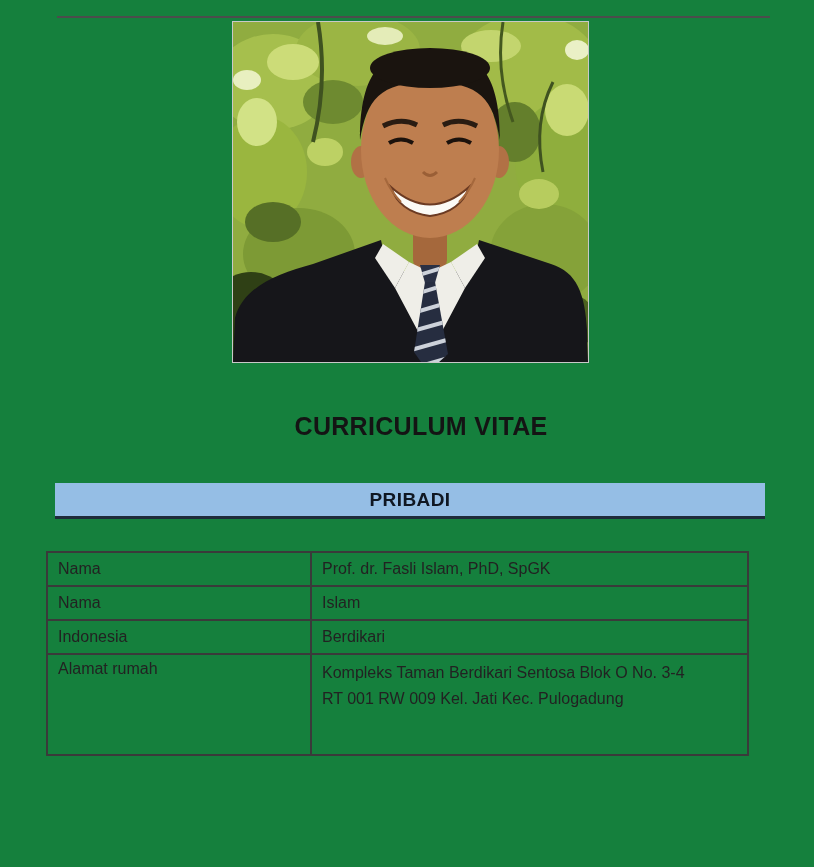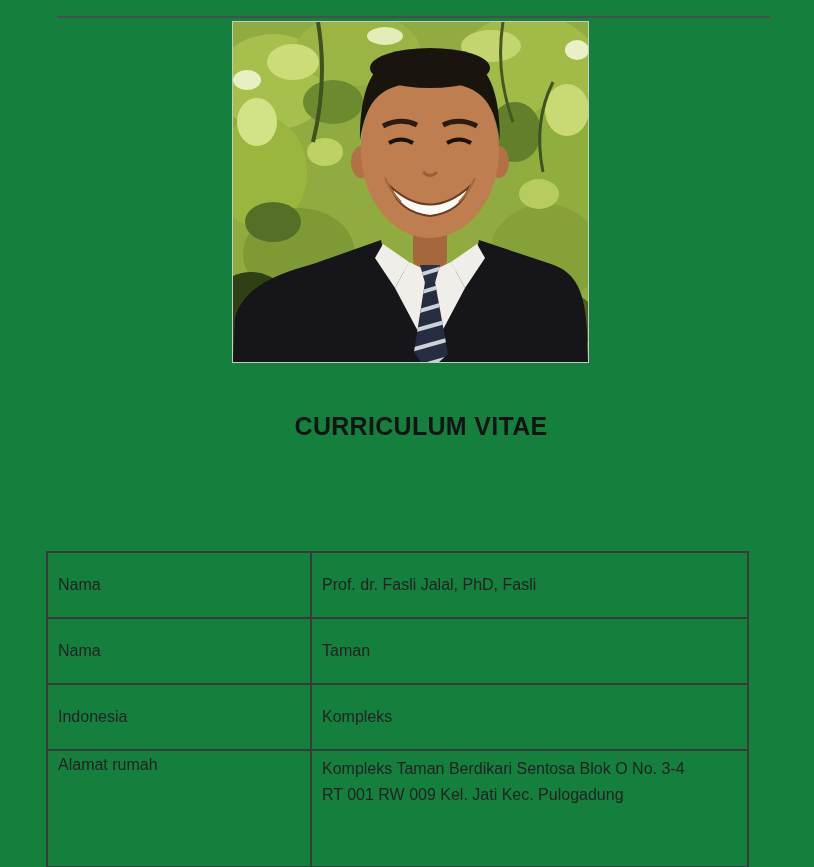--- a/index.html
+++ b/index.html
@@ -21,21 +21,21 @@
     position:absolute;left:55px;top:483px;width:710px;height:33px;
     background:#95bee5;border-bottom:3px solid #1e2b3a;
     display:flex;align-items:center;justify-content:center;
   }
   .section-bar span{font-size:19px;font-weight:bold;letter-spacing:0.4px;color:#0f1722;}
   .info-table{
     position:absolute;left:46px;top:551px;width:703px;
     border-collapse:collapse;table-layout:fixed;font-size:16px;color:#222222;
   }
   .info-table td{
-    border:2px solid #3a3a3a;padding:18px 10px;height:28px;vertical-align:middle;
+    border:2px solid #3a3a3a;padding:2px 10px;height:28px;vertical-align:middle;
     overflow:hidden;white-space:nowrap;
   }
   .col-label{width:264px;}
   .row-tall td{height:92px;vertical-align:top;padding-top:5px;}
   .row-tall .line{line-height:26px;white-space:nowrap;}
 </style>
 </head>
 <body>
 
 <div class="page">
@@ -107,38 +107,41 @@
         <path d="M190 150 Q197 157 204 150" stroke="#9a5f36" stroke-width="3" fill="none"></path>
         <path d="M158 165 Q197 200 236 165 Q228 190 197 194 Q166 190 158 165 Z" fill="#fbfaf6" stroke="#6b3a22" stroke-width="2"></path>
         <path d="M152 156 Q158 170 168 180" stroke="#a5683c" stroke-width="2" fill="none"></path>
         <path d="M242 156 Q236 170 226 180" stroke="#a5683c" stroke-width="2" fill="none"></path>
       </g>
     </svg>
   </figure>
 
   <h1 class="title">CURRICULUM VITAE</h1>
 
+  <div class="section-bar" style="background: rgb(149, 190, 229); border-bottom-color: rgb(30, 43, 58);">
+    <span>PRIBADI</span>
+  </div>
 
   <table class="info-table">
     <colgroup>
         <col class="col-label">
         <col>
       </colgroup>
     <tbody>
       <tr>
         <td>Nama</td>
-        <td>Prof. dr. Fasli Jalal, PhD, Fasli</td>
+        <td>Prof. dr. Fasli Islam, PhD, SpGK</td>
       </tr>
       <tr>
         <td>Nama</td>
-        <td>Taman</td>
+        <td>Islam</td>
       </tr>
       <tr>
         <td>Indonesia</td>
-        <td>Kompleks</td>
+        <td>Berdikari</td>
       </tr>
       <tr class="row-tall">
         <td>Alamat rumah</td>
         <td>
           <div class="line">Kompleks Taman Berdikari Sentosa Blok O No. 3-4</div>
           <div class="line">RT 001 RW 009 Kel. Jati Kec. Pulogadung</div>
         </td>
       </tr>
     </tbody>
   </table>

